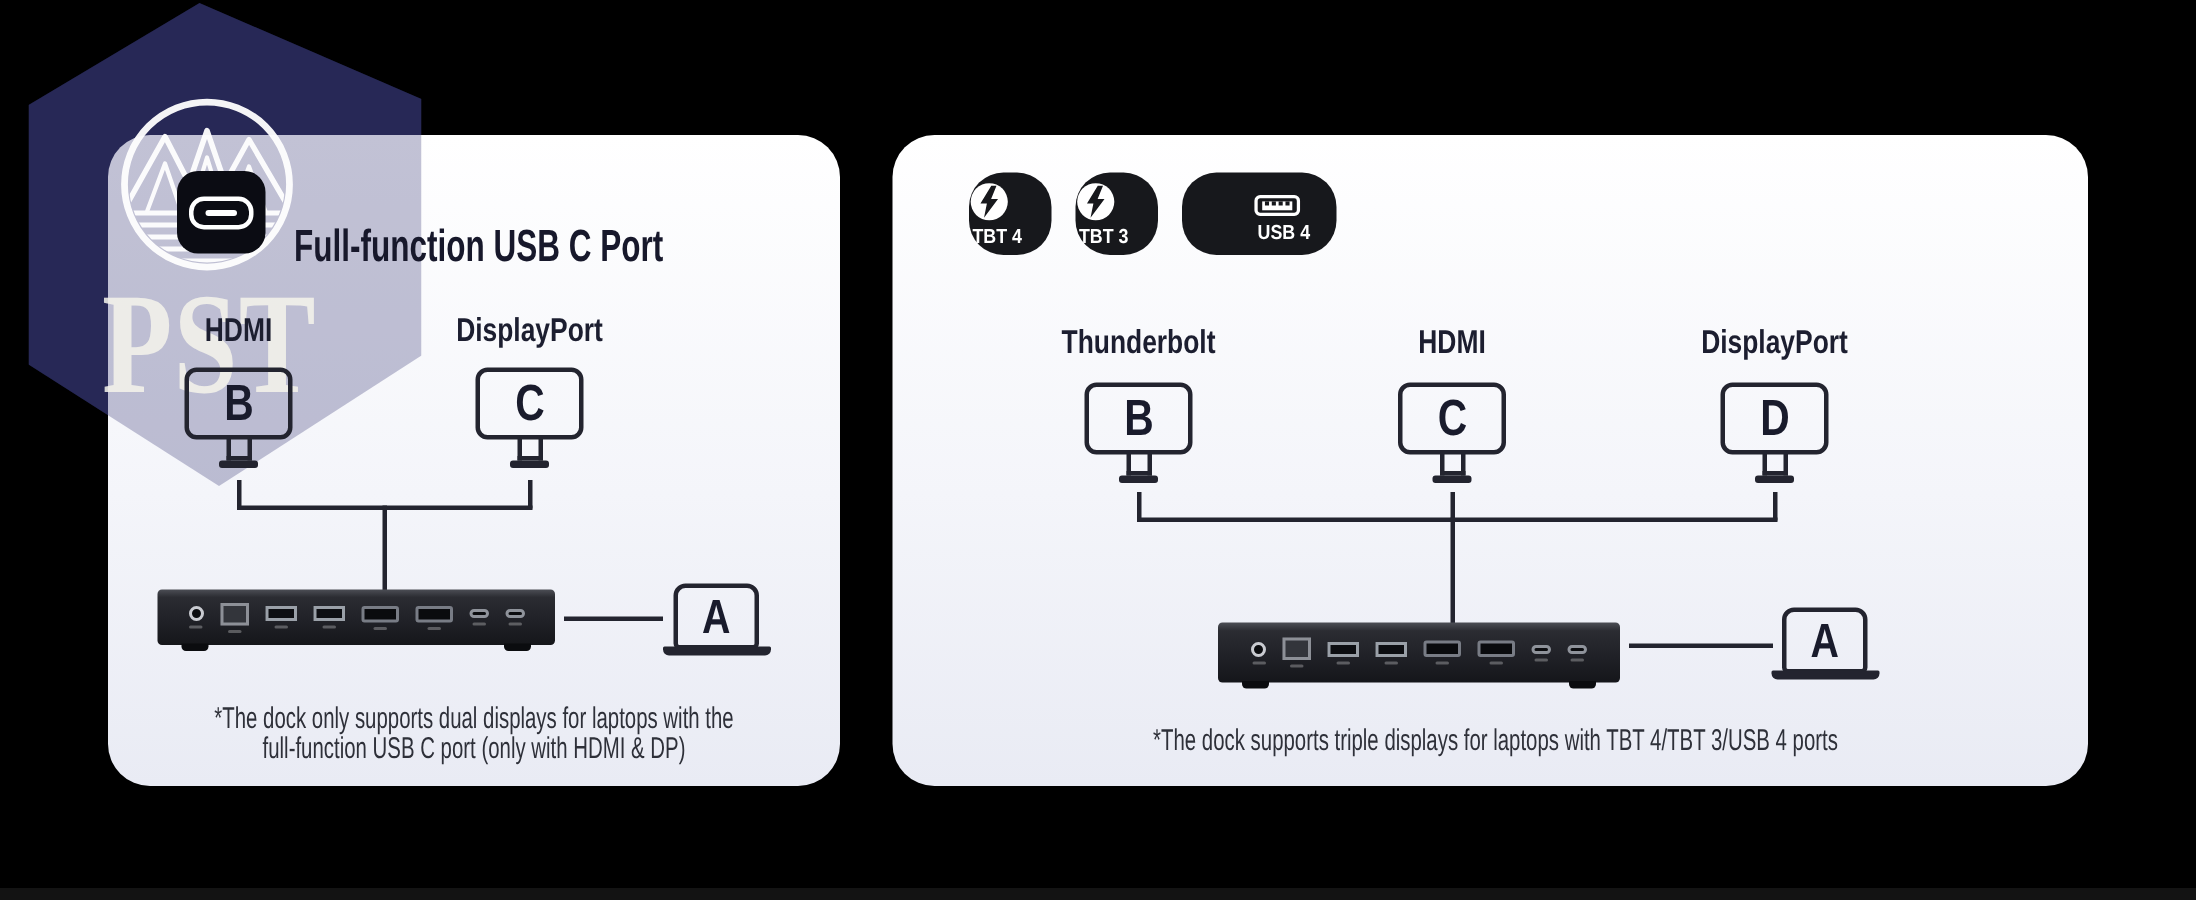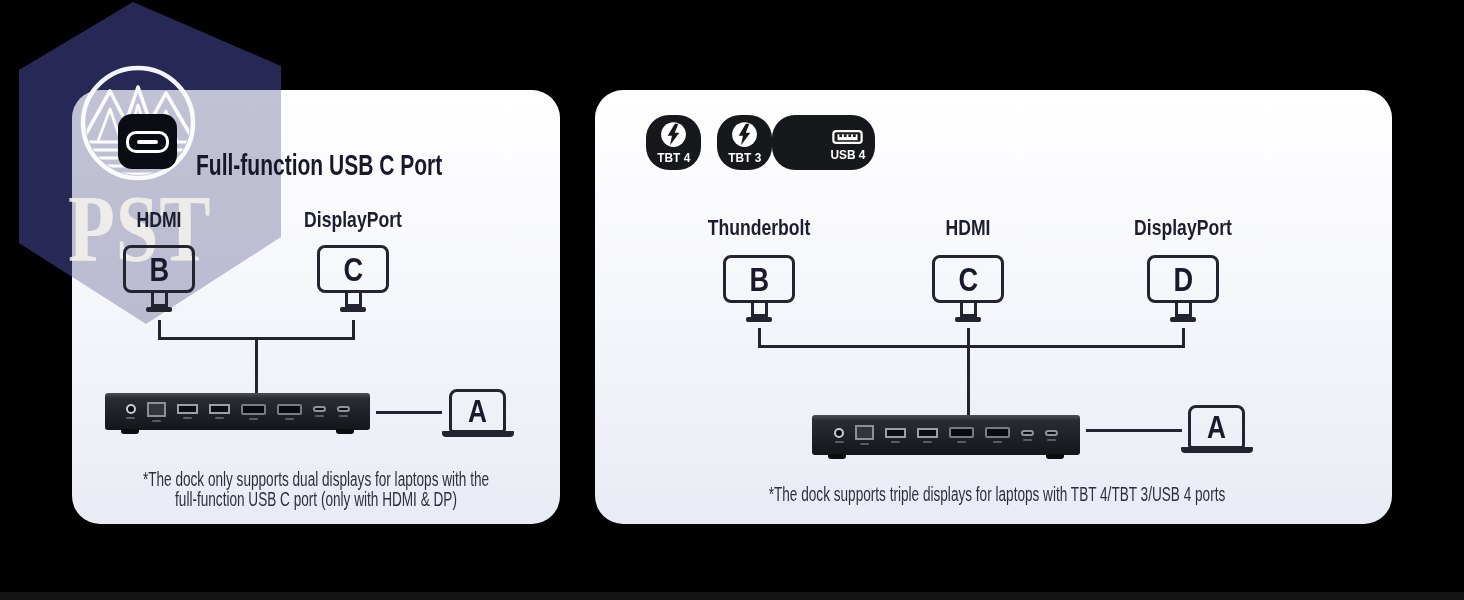--- a/index.html
+++ b/index.html
@@ -71,21 +71,21 @@
   
   .laptop{position:absolute;width:57px;}
   .lscreen{box-sizing:border-box;width:57px;height:44px;border:3.5px solid #23242f;border-radius:8px 8px 4px 4px;
     display:flex;align-items:center;justify-content:center;}
   .lletter{font-size:32px;font-weight:bold;color:#191b2c;transform:scaleX(0.82);}
   .lbase{position:absolute;left:50%;transform:translateX(-50%);top:42px;width:72px;height:5.5px;
     background:#23242f;border-radius:1px 1px 4px 4px;}
 
   
   .badge{position:absolute;top:115px;width:55px;height:55px;background:#17181c;border-radius:23px;
-    display:flex;flex-direction:column;align-items:center;justify-content:center;gap:2px;}
+    display:flex;flex-direction:column;align-items:flex-start;justify-content:center;gap:2px;}
   .badge-label{font-size:13.5px;font-weight:bold;color:#fff;transform:scaleX(0.88);white-space:nowrap;}
 </style>
 </head>
 <body>
 
 <div class="stage">
 
   <div class="wm-solid"></div>
 
   <section class="card card-left"></section>
@@ -201,21 +201,21 @@
       </svg>
       <span class="badge-label">TBT 4</span>
     </div>
     <div class="badge" style="left:717px;">
       <svg width="27" height="27" viewBox="0 0 24 24">
         <circle cx="12" cy="12" r="11" fill="#fff"></circle>
         <path d="M13.2 2.5 L6.8 13 L10.6 13 L8.9 21.5 L17.2 10.4 L13.1 10.4 L16.3 2.5 Z" fill="#17181c"></path>
       </svg>
       <span class="badge-label">TBT 3</span>
     </div>
-    <div class="badge" style="left:772px;padding-left:48px;">
+    <div class="badge" style="left:788px;padding-left:48px;">
       <svg width="31" height="16" viewBox="0 0 34 16" style="margin-top:5px">
         <rect x="1.5" y="1.5" width="31" height="13" rx="3" fill="#17181c" stroke="#fff" stroke-width="2.4"></rect>
         <rect x="6" y="5" width="22" height="6.5" fill="#fff"></rect>
         <rect x="8" y="5" width="3" height="3" fill="#17181c"></rect>
         <rect x="13" y="5" width="3" height="3" fill="#17181c"></rect>
         <rect x="18" y="5" width="3" height="3" fill="#17181c"></rect>
         <rect x="23" y="5" width="3" height="3" fill="#17181c"></rect>
       </svg>
       <span class="badge-label">USB 4</span>
     </div>

